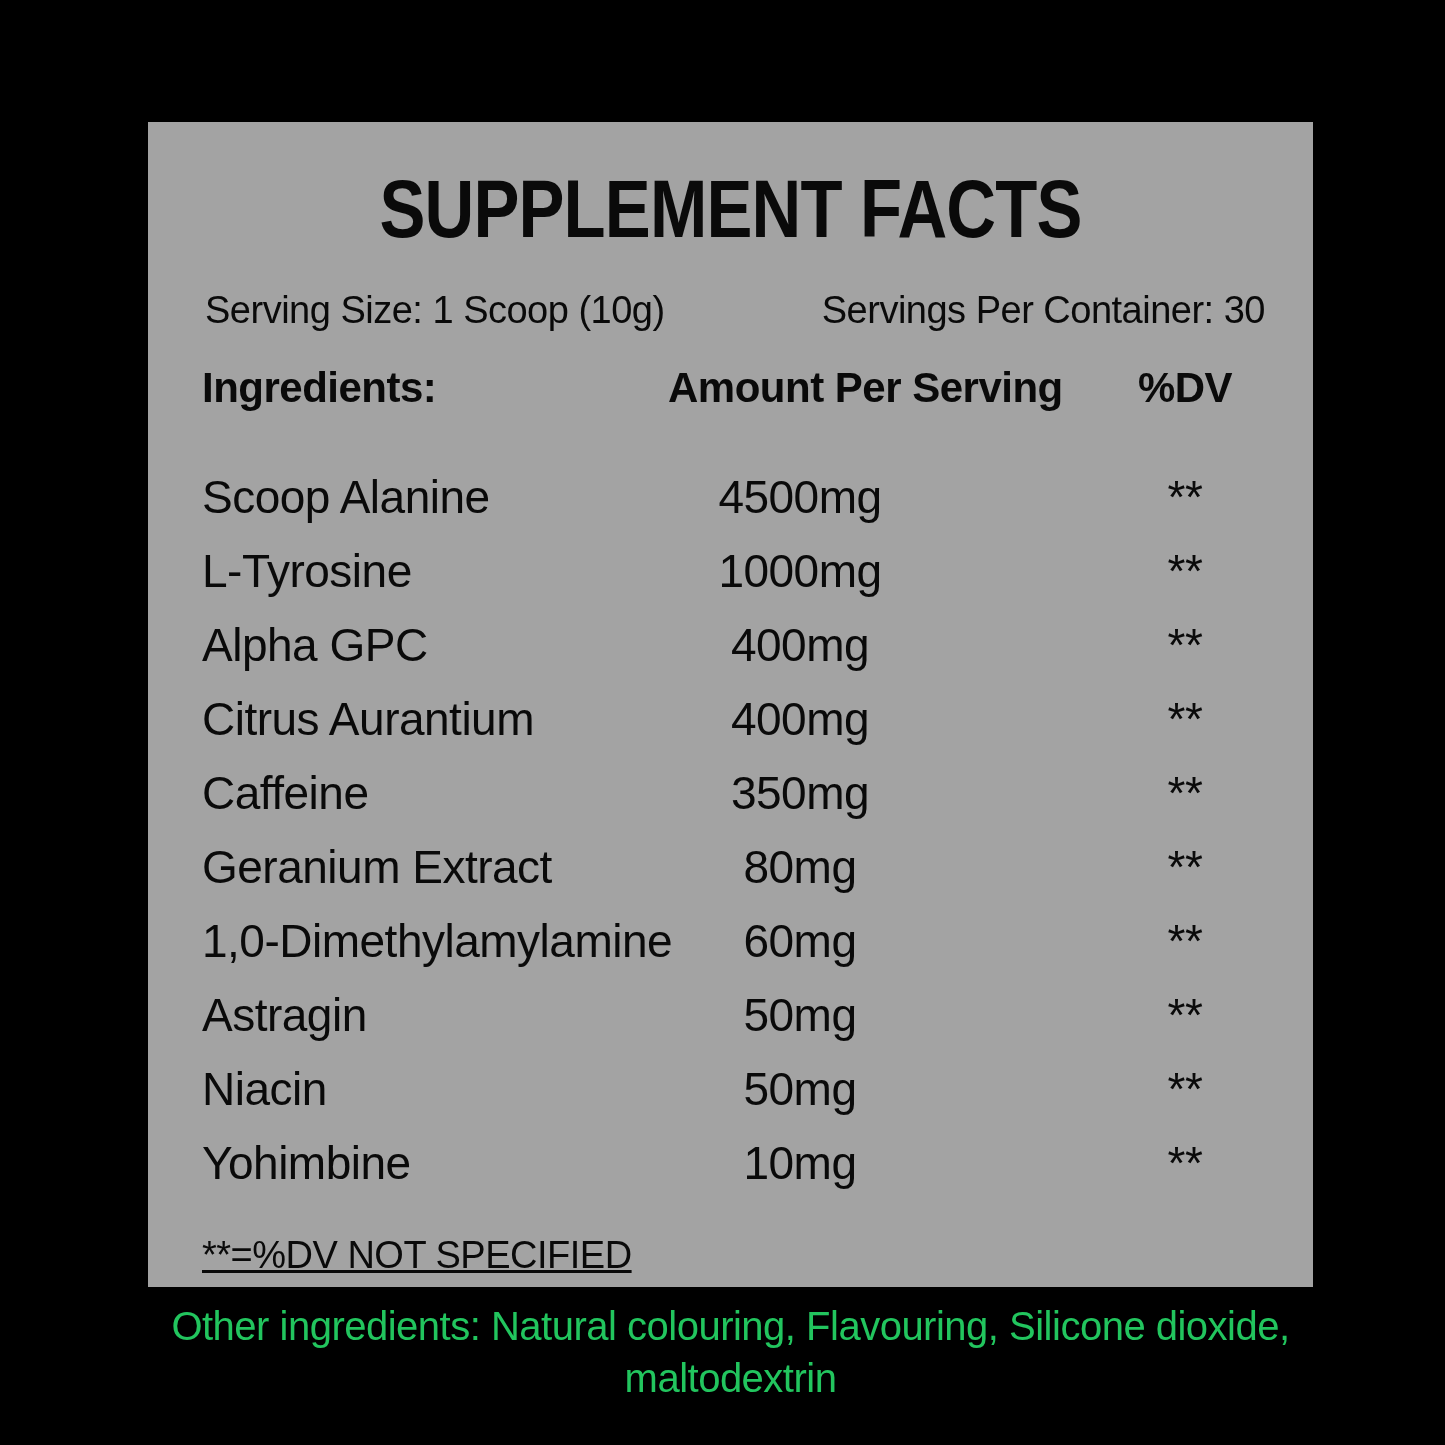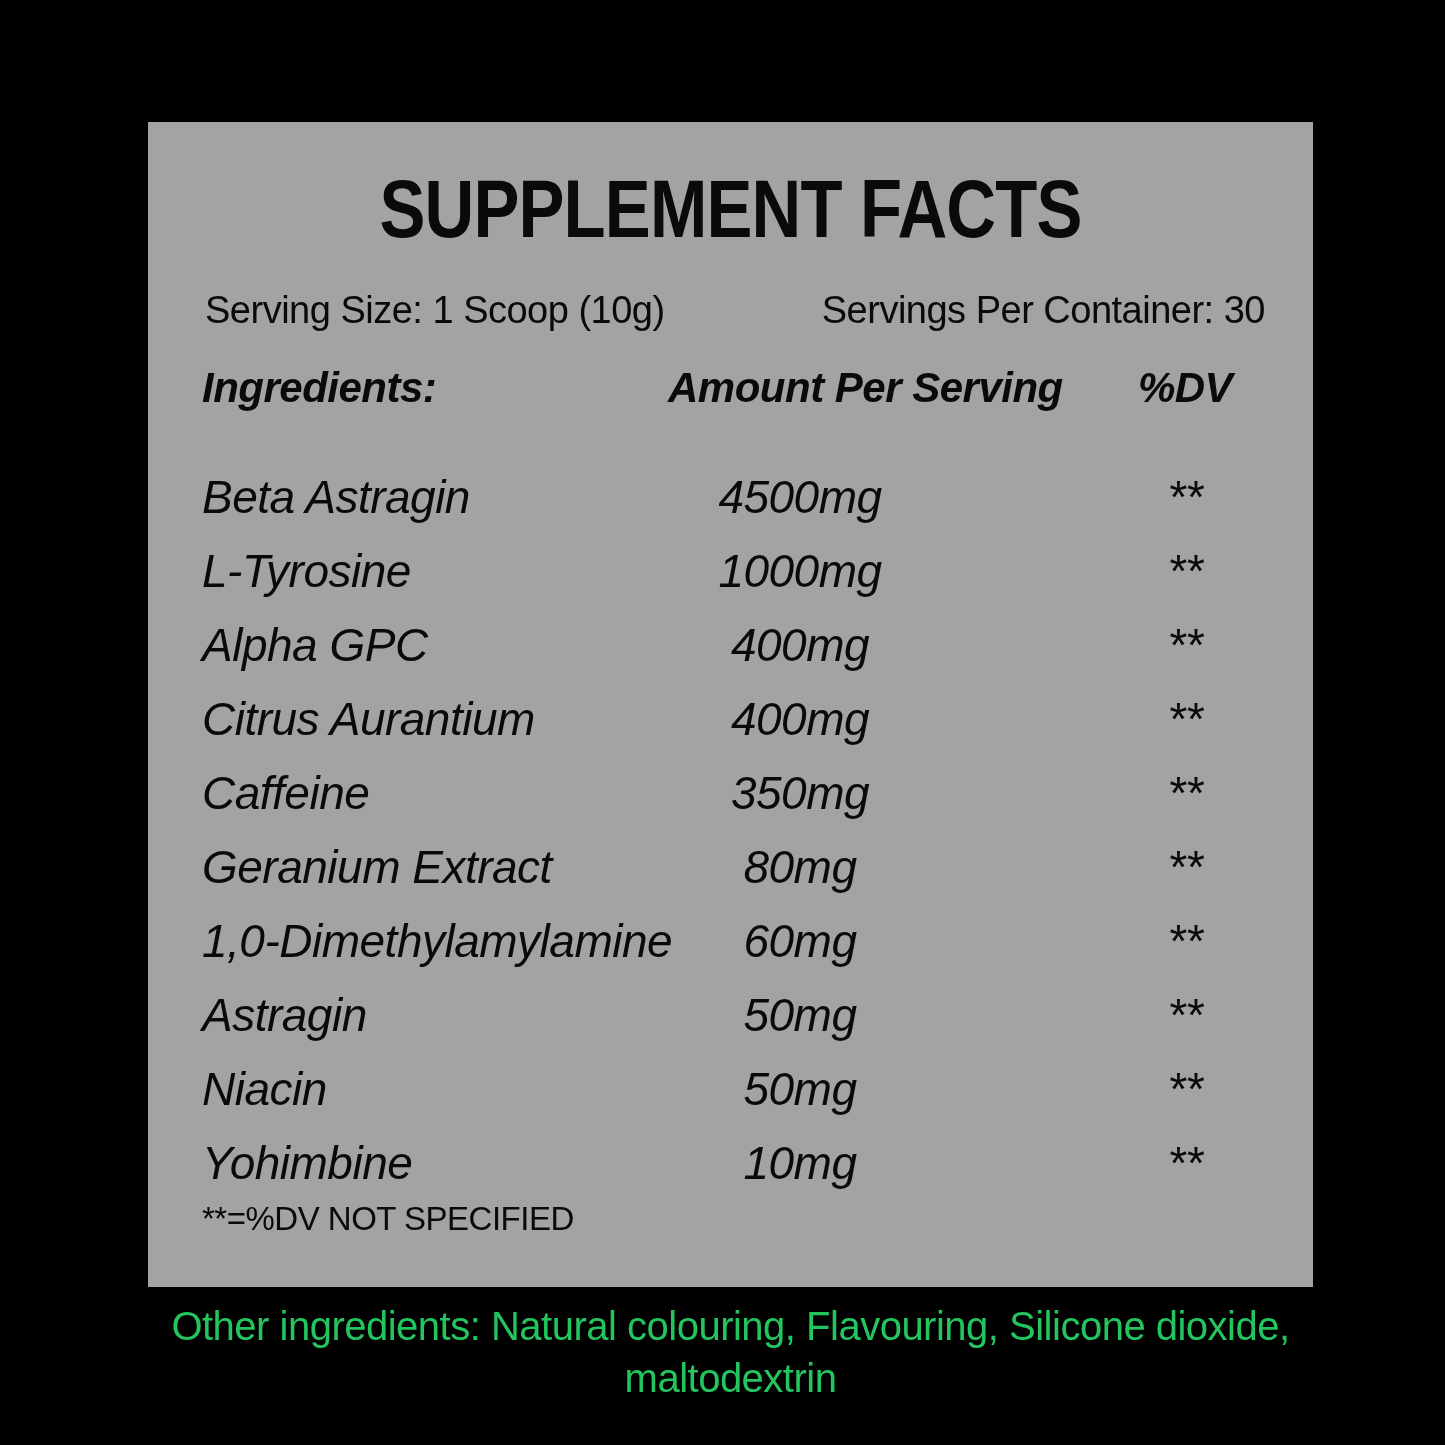--- a/index.html
+++ b/index.html
@@ -39,21 +39,20 @@
     font-size: 38px;
     line-height: 44px;
     letter-spacing: -0.5px;
     white-space: nowrap;
     text-align: right;
   }
 
   .grid {
     display: grid;
     grid-template-columns: 520px 264px 1fr;
-    font-style: italic;
   }
   .c-name   { padding-left: 54px; text-align: left; }
   .c-amount { text-align: center; }
   .c-dv     { text-align: center; padding-left: 125px; }
 
   .header-row {
     margin-top: 33px;
     font-size: 42px;
     font-weight: 700;
     line-height: 46px;
@@ -64,23 +63,25 @@
   .rows { margin-top: 49px; }
   .row {
     height: 74px;
     align-items: center;
     font-size: 46px;
     letter-spacing: -0.5px;
     white-space: nowrap;
   }
 
   .footnote {
+    margin-top: 34px;
     padding-left: 54px;
-    font-size: 33px;
+    font-size: 38px;
     letter-spacing: -0.5px;
+    text-decoration: underline;
   }
 
   .footer-text {
     position: absolute;
     left: 148px;
     top: 1300px;
     width: 1165px;
     color: #22c55e;
     font-size: 40px;
     line-height: 52px;
@@ -104,21 +105,21 @@
     </div>
 
     <div class="grid header-row">
       <div class="c-name">Ingredients:</div>
       <div class="c-amount">Amount Per Serving</div>
       <div class="c-dv">%DV</div>
     </div>
 
     <div class="rows">
       <div class="grid row">
-        <div class="c-name">Beta Astragin</div>
+        <div class="c-name">Scoop Alanine</div>
         <div class="c-amount">4500mg</div>
         <div class="c-dv">**</div>
       </div>
 
       <div class="grid row">
         <div class="c-name">L-Tyrosine</div>
         <div class="c-amount">1000mg</div>
         <div class="c-dv">**</div>
       </div>
 

